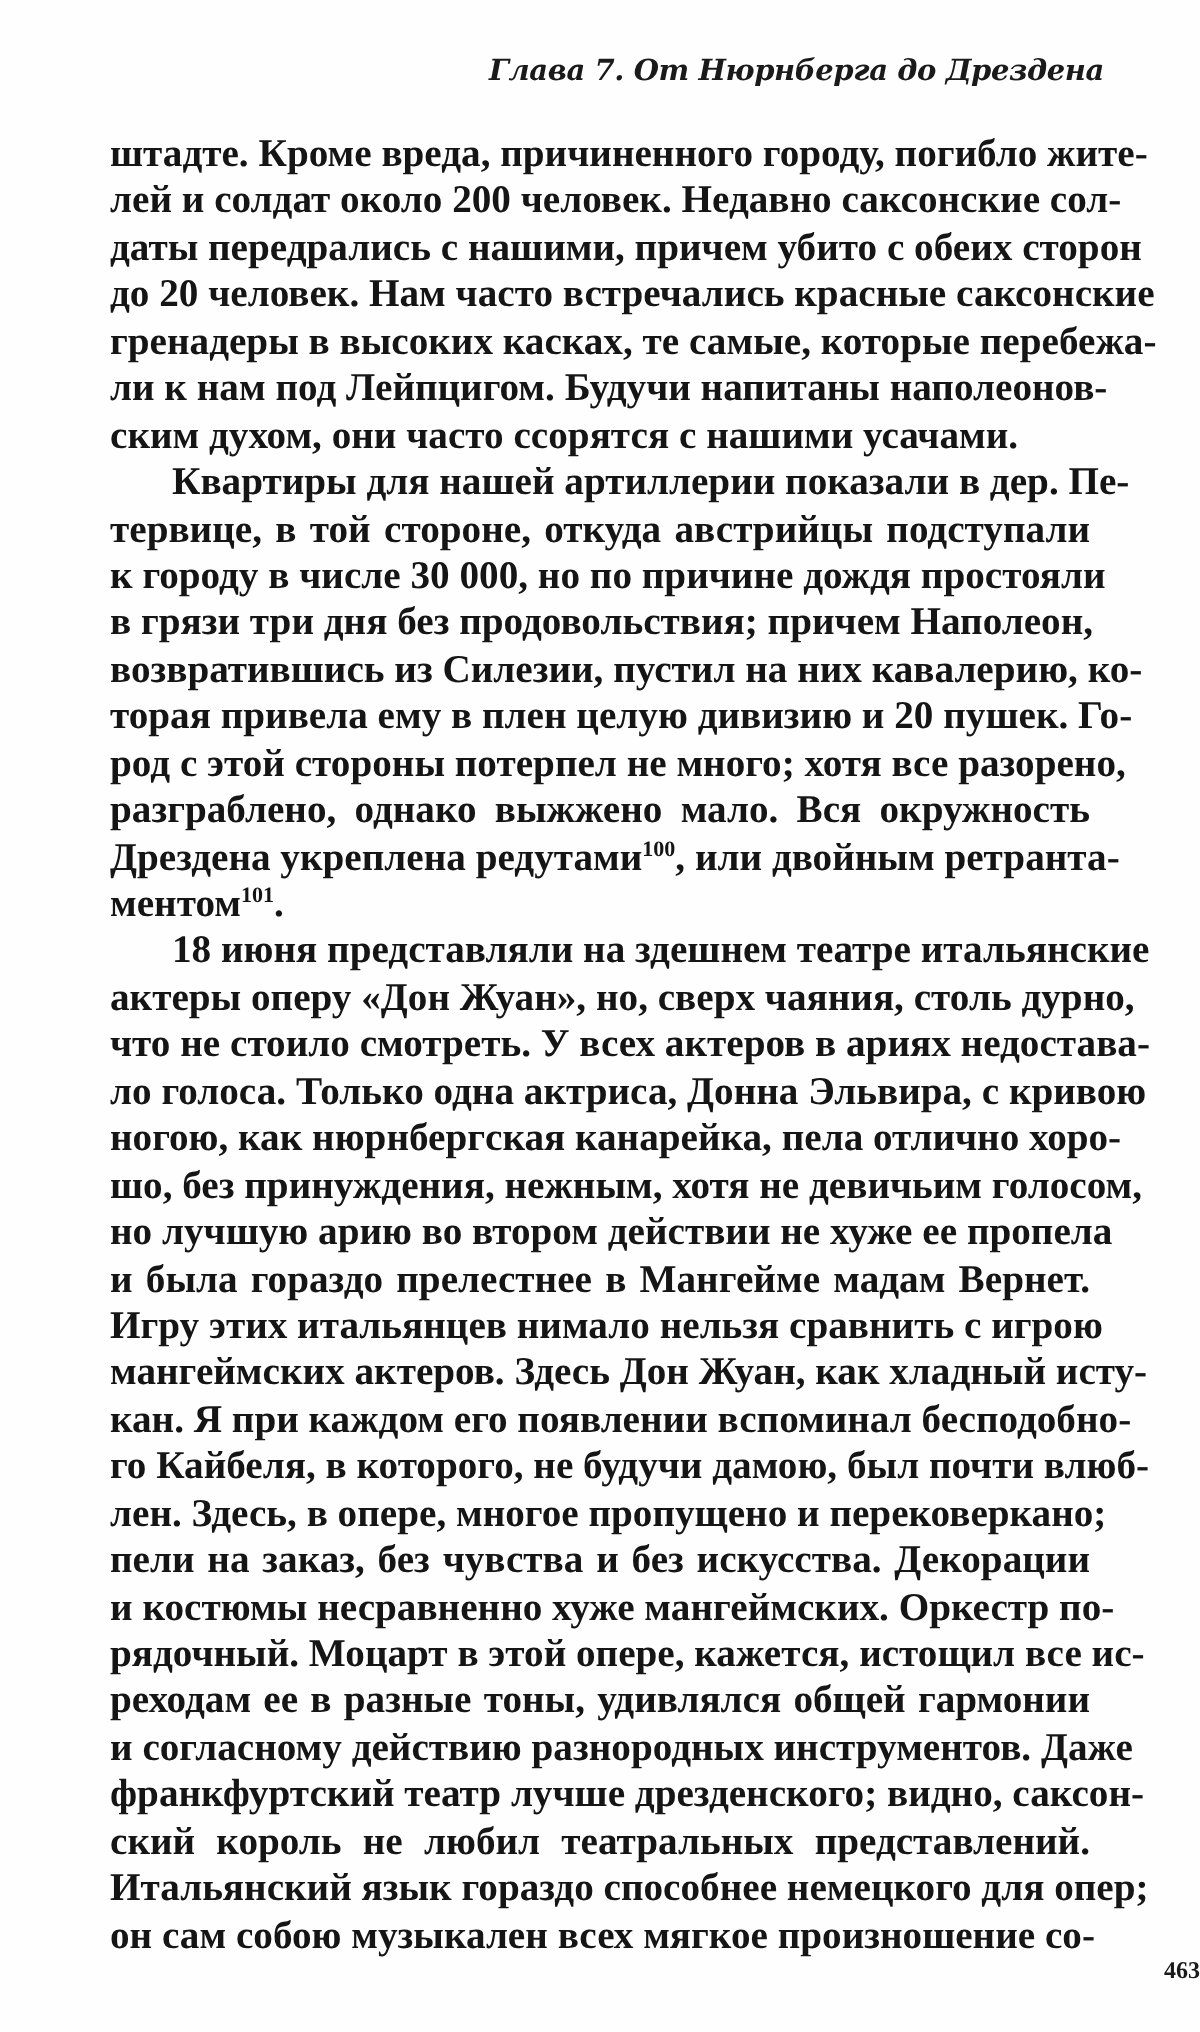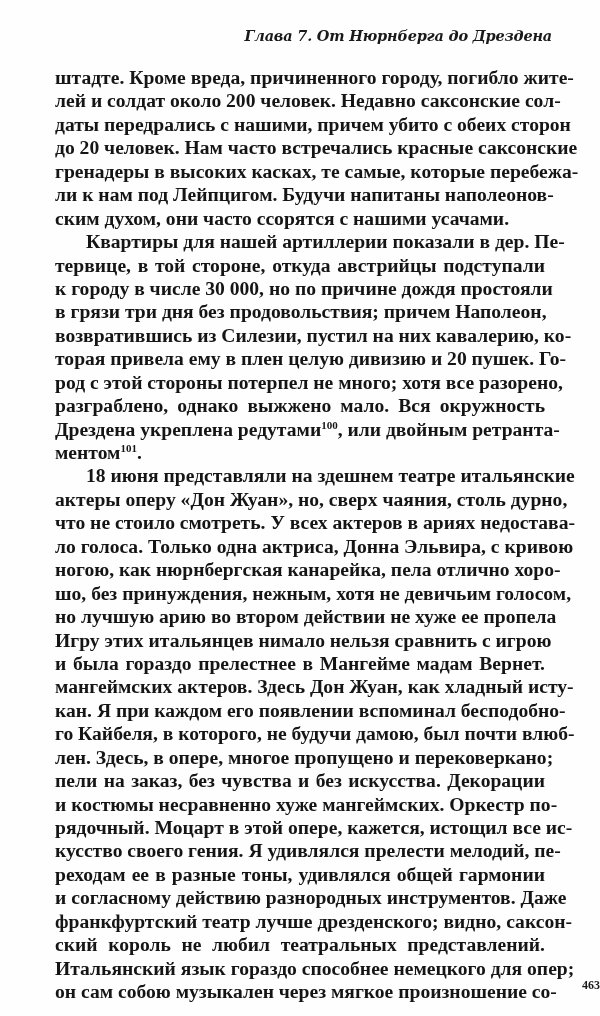--- a/index.html
+++ b/index.html
@@ -58,32 +58,31 @@
     <span class="line"><span>Дрездена укреплена редутами</span><sup>100</sup><span>, или двойным ретранта-</span></span>
     <span class="line last"><span>ментом</span><sup>101</sup><span>.</span></span>
 
     <span class="line indent">18 июня представляли на здешнем театре итальянские</span>
     <span class="line">актеры оперу «Дон Жуан», но, сверх чаяния, столь дурно,</span>
     <span class="line">что не стоило смотреть. У всех актеров в ариях недостава-</span>
     <span class="line">ло голоса. Только одна актриса, Донна Эльвира, с кривою</span>
     <span class="line">ногою, как нюрнбергская канарейка, пела отлично хоро-</span>
     <span class="line">шо, без принуждения, нежным, хотя не девичьим голосом,</span>
     <span class="line">но лучшую арию во втором действии не хуже ее пропела</span>
+    <span class="line">и была гораздо прелестнее в Мангейме мадам Вернет.</span>
     <span class="line">Игру этих итальянцев нимало нельзя сравнить с игрою</span>
-    <span class="line">и была гораздо прелестнее в Мангейме мадам Вернет.</span>
     <span class="line">мангеймских актеров. Здесь Дон Жуан, как хладный исту-</span>
     <span class="line">кан. Я при каждом его появлении вспоминал бесподобно-</span>
     <span class="line">го Кайбеля, в которого, не будучи дамою, был почти влюб-</span>
     <span class="line">лен. Здесь, в опере, многое пропущено и перековеркано;</span>
     <span class="line">пели на заказ, без чувства и без искусства. Декорации</span>
     <span class="line">и костюмы несравненно хуже мангеймских. Оркестр по-</span>
     <span class="line">рядочный. Моцарт в этой опере, кажется, истощил все ис-</span>
-    <span class="line">кусство своего гения. Я удивлялся прелести мелодий, пе-</span>
     <span class="line">реходам ее в разные тоны, удивлялся общей гармонии</span>
     <span class="line">и согласному действию разнородных инструментов. Даже</span>
     <span class="line">франкфуртский театр лучше дрезденского; видно, саксон-</span>
     <span class="line">ский король не любил театральных представлений.</span>
     <span class="line">Итальянский язык гораздо способнее немецкого для опер;</span>
-    <span class="line">он сам собою музыкален через мягкое произношение со-</span>
+    <span class="line">он сам собою музыкален всех мягкое произношение со-</span>
   </div>
 
   <div class="folio">463</div>
 </div>
 
 </body></html>

